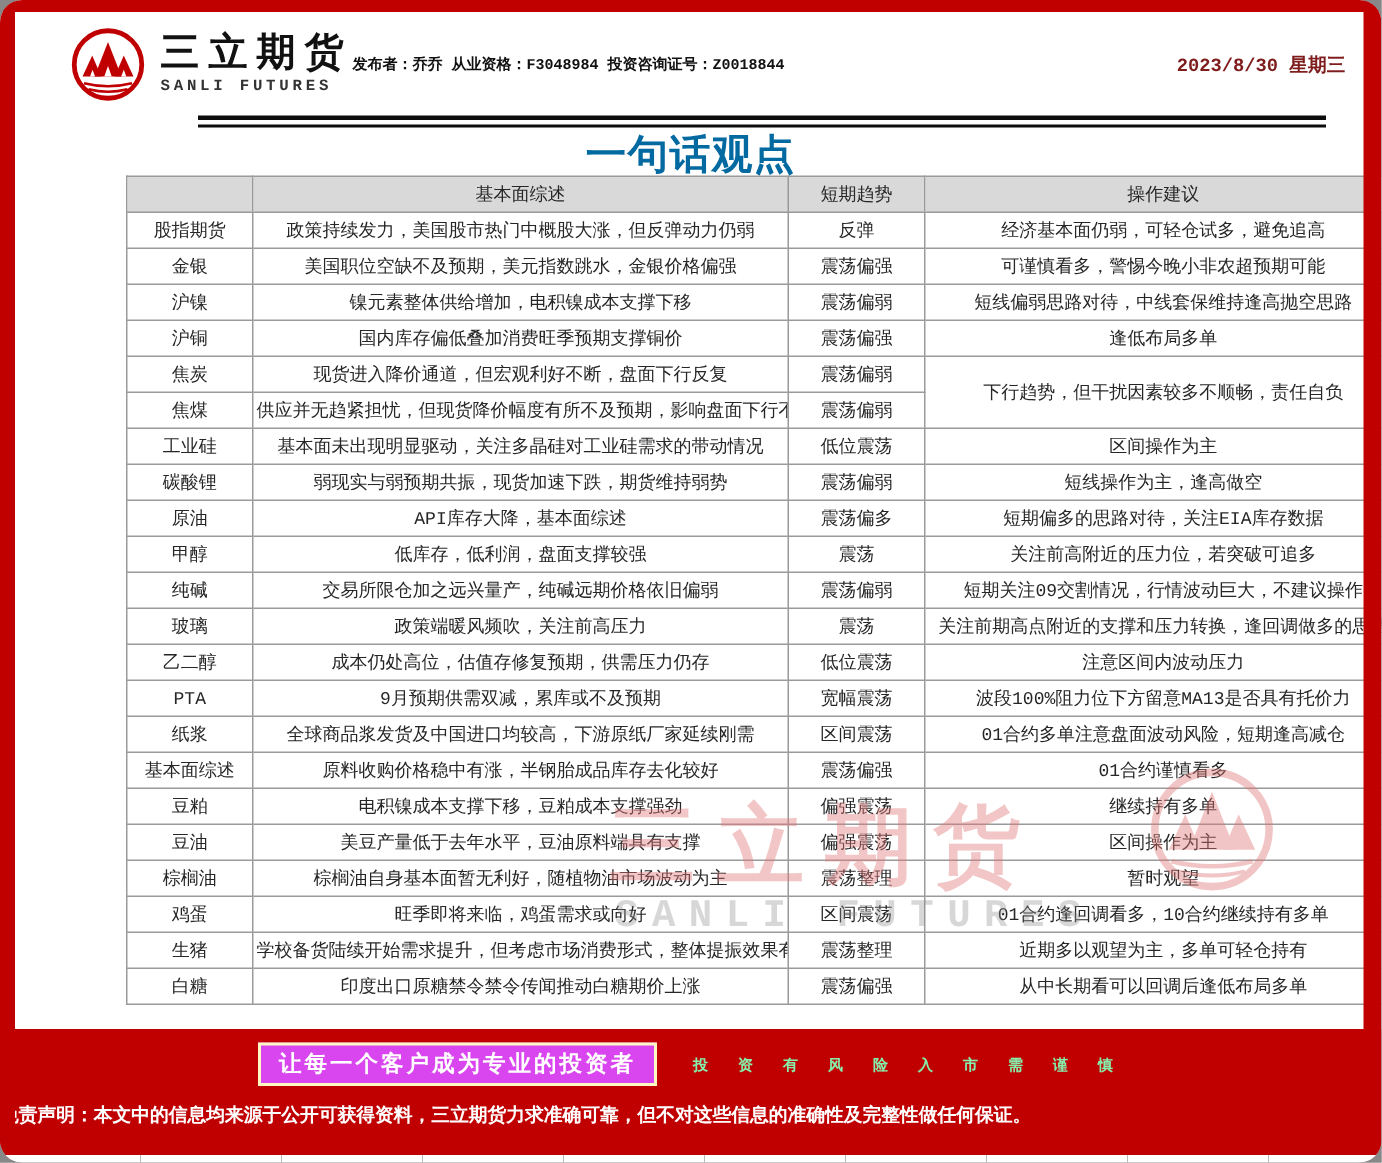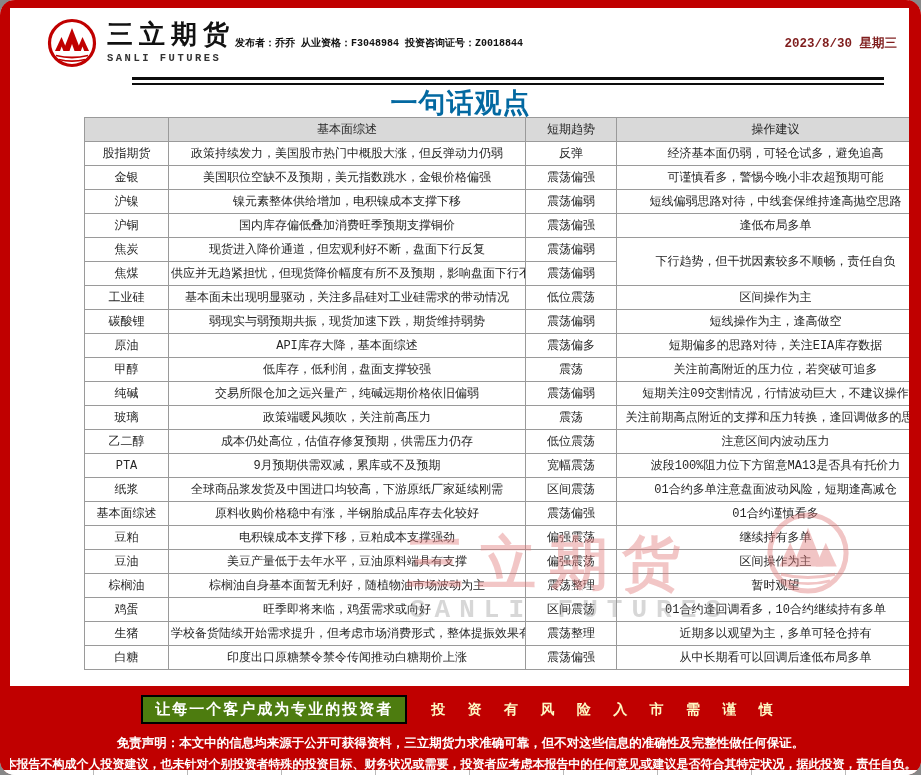--- a/index.html
+++ b/index.html
@@ -34,23 +34,23 @@
   }
   .vp thead th{background:#D9D9D9;}
   
   .watermark{position:absolute; left:0; top:280px; width:850px; height:260px; pointer-events:none; z-index:3;}
   .wm-cn{position:absolute; left:370px; top:128px; font-size:58px; font-weight:bold; letter-spacing:14px; color:rgba(224,118,118,0.42); white-space:nowrap;}
   .wm-en{position:absolute; left:374px; top:198px; font-size:26px; font-weight:bold; letter-spacing:9px; color:rgba(140,140,140,0.35); white-space:nowrap;}
   .wm-logo{position:absolute; left:728px; top:112px; opacity:0.42;}
   
   .banner{position:absolute; left:0; right:0; top:686px; bottom:5px; background:#C00000; z-index:5;}
   .slogan-row{display:flex; justify-content:center; align-items:center; gap:24px; padding-top:9px;}
-  .slogan-box{background:#4d7c0f; border:2px solid #000000; color:#fff; font-size:15px; font-weight:bold; padding:3px 12px; letter-spacing:2px; white-space:nowrap;}
-  .risk{color:#fef9c3; font-size:14px; font-weight:bold; letter-spacing:7px; white-space:nowrap;}
-  .disc{color:#fff; text-align:center; font-size:12.5px; font-weight:bold; margin-top:11px; white-space:nowrap;}
+  .slogan-box{background:#d946ef; border:2px solid #fef9c3; color:#fff; font-size:15px; font-weight:bold; padding:3px 12px; letter-spacing:2px; white-space:nowrap;}
+  .risk{color:#86efac; font-size:10px; font-weight:bold; letter-spacing:7px; white-space:nowrap;}
+  .disc{color:#fff; text-align:left; font-size:12.5px; font-weight:bold; margin-top:11px; white-space:nowrap;}
   .disc2{margin-top:4px; font-size:12px;}
   .bottom-strip{position:absolute; left:0; right:0; bottom:0; height:5px; background:#fff; z-index:7;
     background-image:repeating-linear-gradient(90deg,#fff 0px,#fff 93px,#b9b9b9 93px,#b9b9b9 94px);}
 </style>
 </head>
 <body>
 
 <div class="page">
   <div class="frame"></div>
 
@@ -244,17 +244,16 @@
       </svg>
     </div>
   </div>
 
   <footer class="banner">
     <div class="slogan-row">
       <span class="slogan-box">让每一个客户成为专业的投资者</span>
       <span class="risk">投 资 有 风 险   入 市 需 谨 慎</span>
     </div>
     <div class="disc">免责声明：本文中的信息均来源于公开可获得资料，三立期货力求准确可靠，但不对这些信息的准确性及完整性做任何保证。</div>
-    <div class="disc disc2">本报告不构成个人投资建议，也未针对个别投资者特殊的投资目标、财务状况或需要，投资者应考虑本报告中的任何意见或建议是否符合其特定状况，据此投资，责任自负。</div>
   </footer>
 
   <div class="bottom-strip"></div>
 </div>
 
 </body></html>

